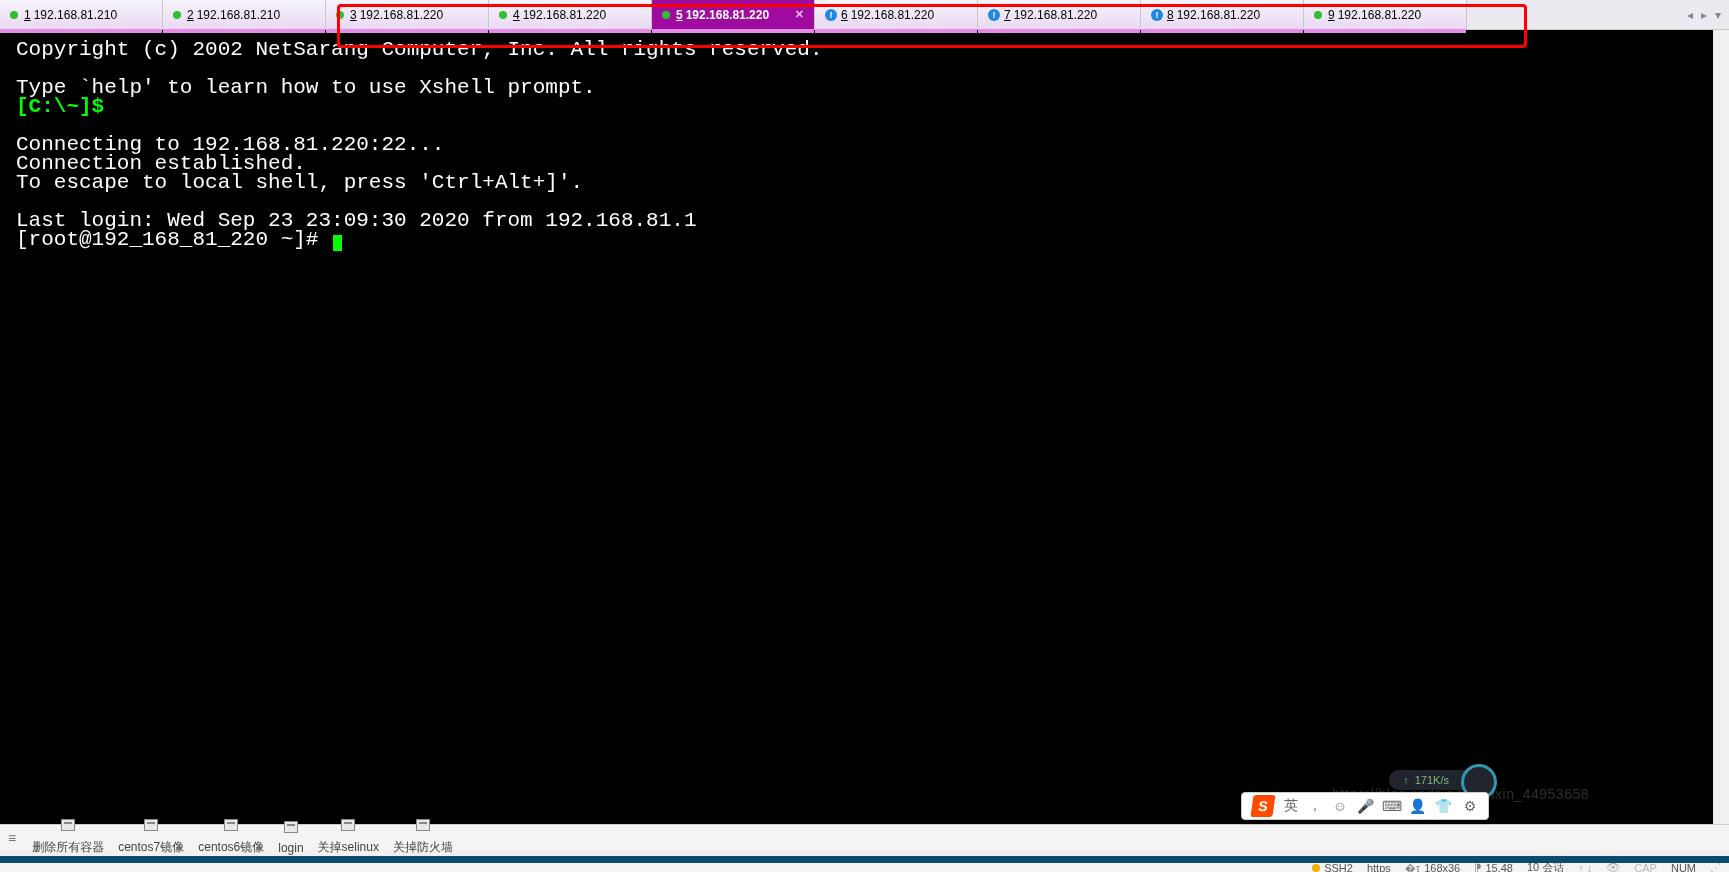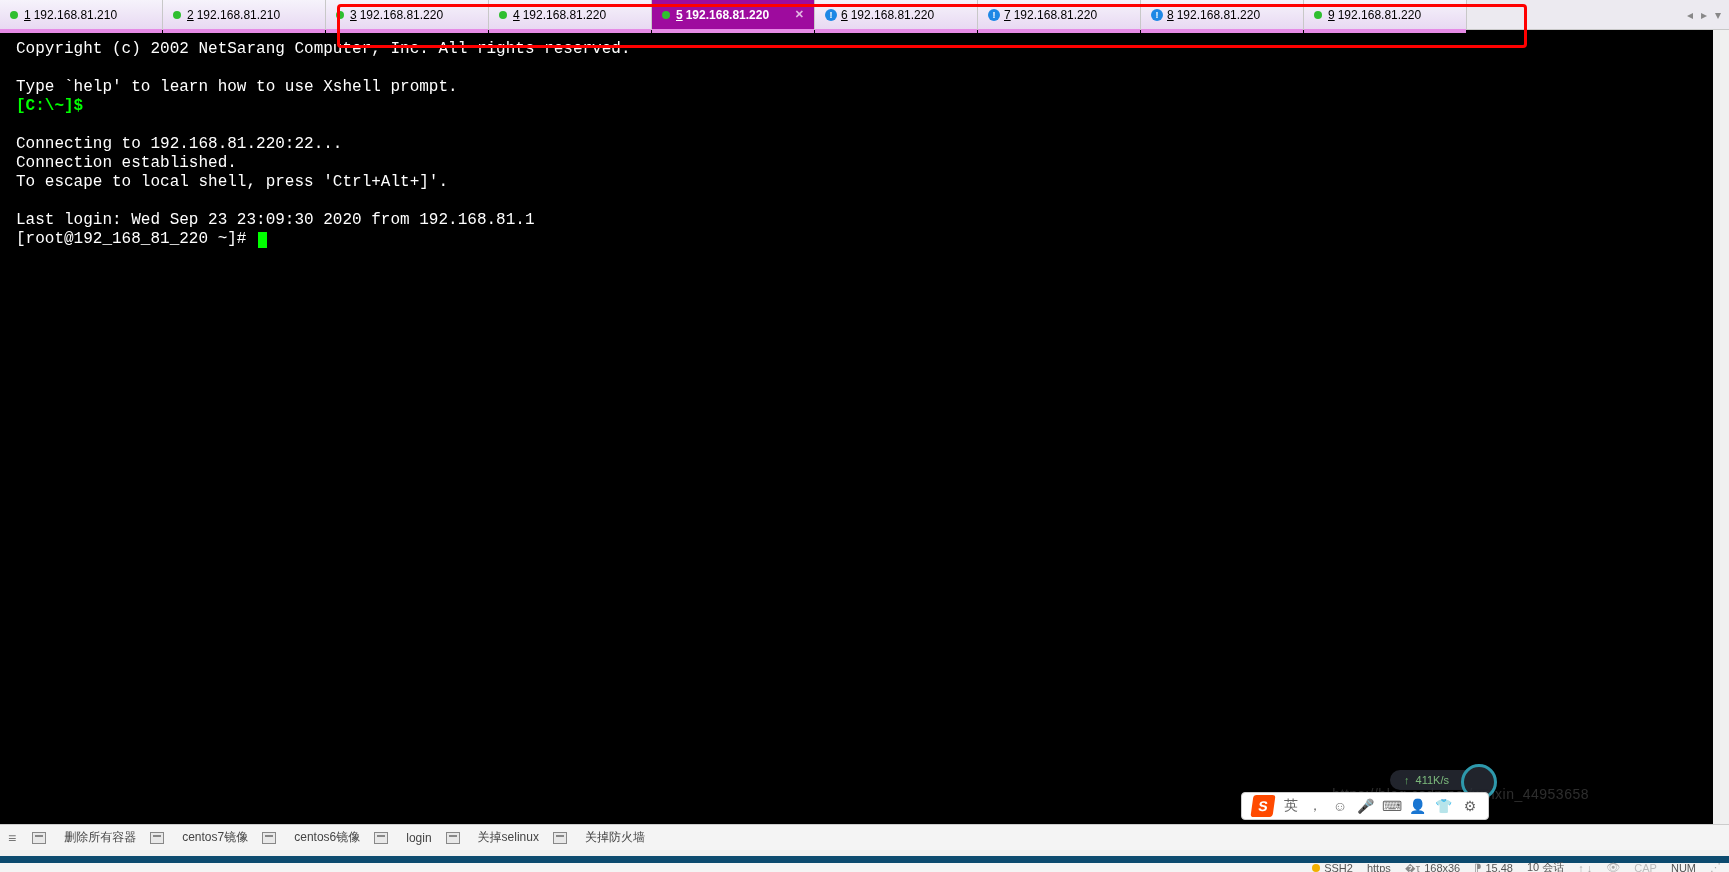--- a/index.html
+++ b/index.html
@@ -18,29 +18,29 @@
 .status-dot { width:8px; height:8px; border-radius:50%; margin-right:6px; flex:none; }
 .status-green { background:#2fbf2f; }
 .status-info { background:#1e88e5; color:#fff; width:12px; height:12px; border-radius:50%; display:flex; align-items:center; justify-content:center; font-size:9px; font-weight:bold; }
 .tab-num { text-decoration:underline; margin-right:3px; }
 .tab-label { white-space:nowrap; }
 .tab-close { margin-left:auto; padding-left:8px; opacity:.7; font-size:11px; }
 .tab-nav { display:flex; align-items:center; padding:0 4px; margin-left:auto; }
 .tab-nav span { padding:0 4px; color:#888; cursor:pointer; }
 
 
-.terminal { background:#000; color:#fff; width:100%; height:calc(100% - 30px - 26px - 22px); padding:10px 6px 6px 16px; font-family:"Consolas","Courier New",monospace; font-size:16px; line-height:19px; overflow:hidden; white-space:pre; }
+.terminal { background:#000; color:#fff; width:100%; height:calc(100% - 30px - 26px - 22px); padding:10px 6px 6px 16px; font-family:"Consolas","Courier New",monospace; font-size:21px; line-height:19px; overflow:hidden; white-space:pre; }
 .scrollbar-gutter { position:absolute; right:0; top:30px; bottom:48px; width:16px; background:#f0f0f0; }
 .terminal .green { color:#00ff00; font-weight:bold; }
 .cursor-block { display:inline-block; width:9px; height:16px; background:#00ff00; vertical-align:text-bottom; margin-left:2px; }
 
 
 .toolbar { position:absolute; left:0; right:0; bottom:22px; height:26px; background:#f4f4f4; border-top:1px solid #ccc; display:flex; align-items:center; padding:0 6px; gap:14px; }
 .tb-icon { color:#777; font-size:14px; padding:0 2px; }
-.tb-item { display:flex; align-items:center; gap:18px; color:#444; cursor:pointer; }
+.tb-item { display:flex; align-items:center; gap:8px; color:#444; cursor:pointer;flex-direction:column; }
 .tb-item .mini { width:14px; height:12px; border:1px solid #888; position:relative; background:#e8e8e8; }
 .tb-item .mini::before { content:""; position:absolute; left:2px; right:2px; top:2px; height:2px; background:#888; }
 
 
 .statusbar { position:absolute; left:0; right:0; bottom:0; height:16px; background:#f4f4f4; border-top:7px solid #0c4a6e; display:flex; align-items:center; justify-content:flex-end; padding:0 8px; gap:14px; color:#555; font-size:11px; }
 .statusbar .seg { display:flex; align-items:center; gap:4px; }
 .ssh-dot { width:8px; height:8px; border-radius:50%; background:#f0b000; }
 
 
 .ime-bar { position:absolute; right:240px; bottom:52px; height:28px; background:#fff; border:1px solid #ccc; border-radius:4px; display:flex; align-items:center; gap:10px; padding:0 10px; box-shadow:0 1px 4px rgba(0,0,0,.2); z-index:50; }
@@ -135,21 +135,21 @@
 <span>Connection established.</span>
 <span>To escape to local shell, press 'Ctrl+Alt+]'.</span>
 
 <span>Last login: Wed Sep 23 23:09:30 2020 from 192.168.81.1</span>
 <span>[root@192_168_81_220 ~]# </span><span class="cursor-block"></span></div>
 
 <div class="scrollbar-gutter"></div>
 
 <div class="speed-widget">
   <span class="arrow-up">↑</span>
-  <span>411K/s</span>
+  <span>171K/s</span>
   <div class="speed-gauge"></div>
 </div>
 
 <div class="watermark">https://blog.csdn.net/weixin_44953658</div>
 
 <div class="ime-bar">
   <div class="ime-logo">S</div>
   <span>英</span>
   <span>，</span>
   <span class="ime-icon">☺</span>

